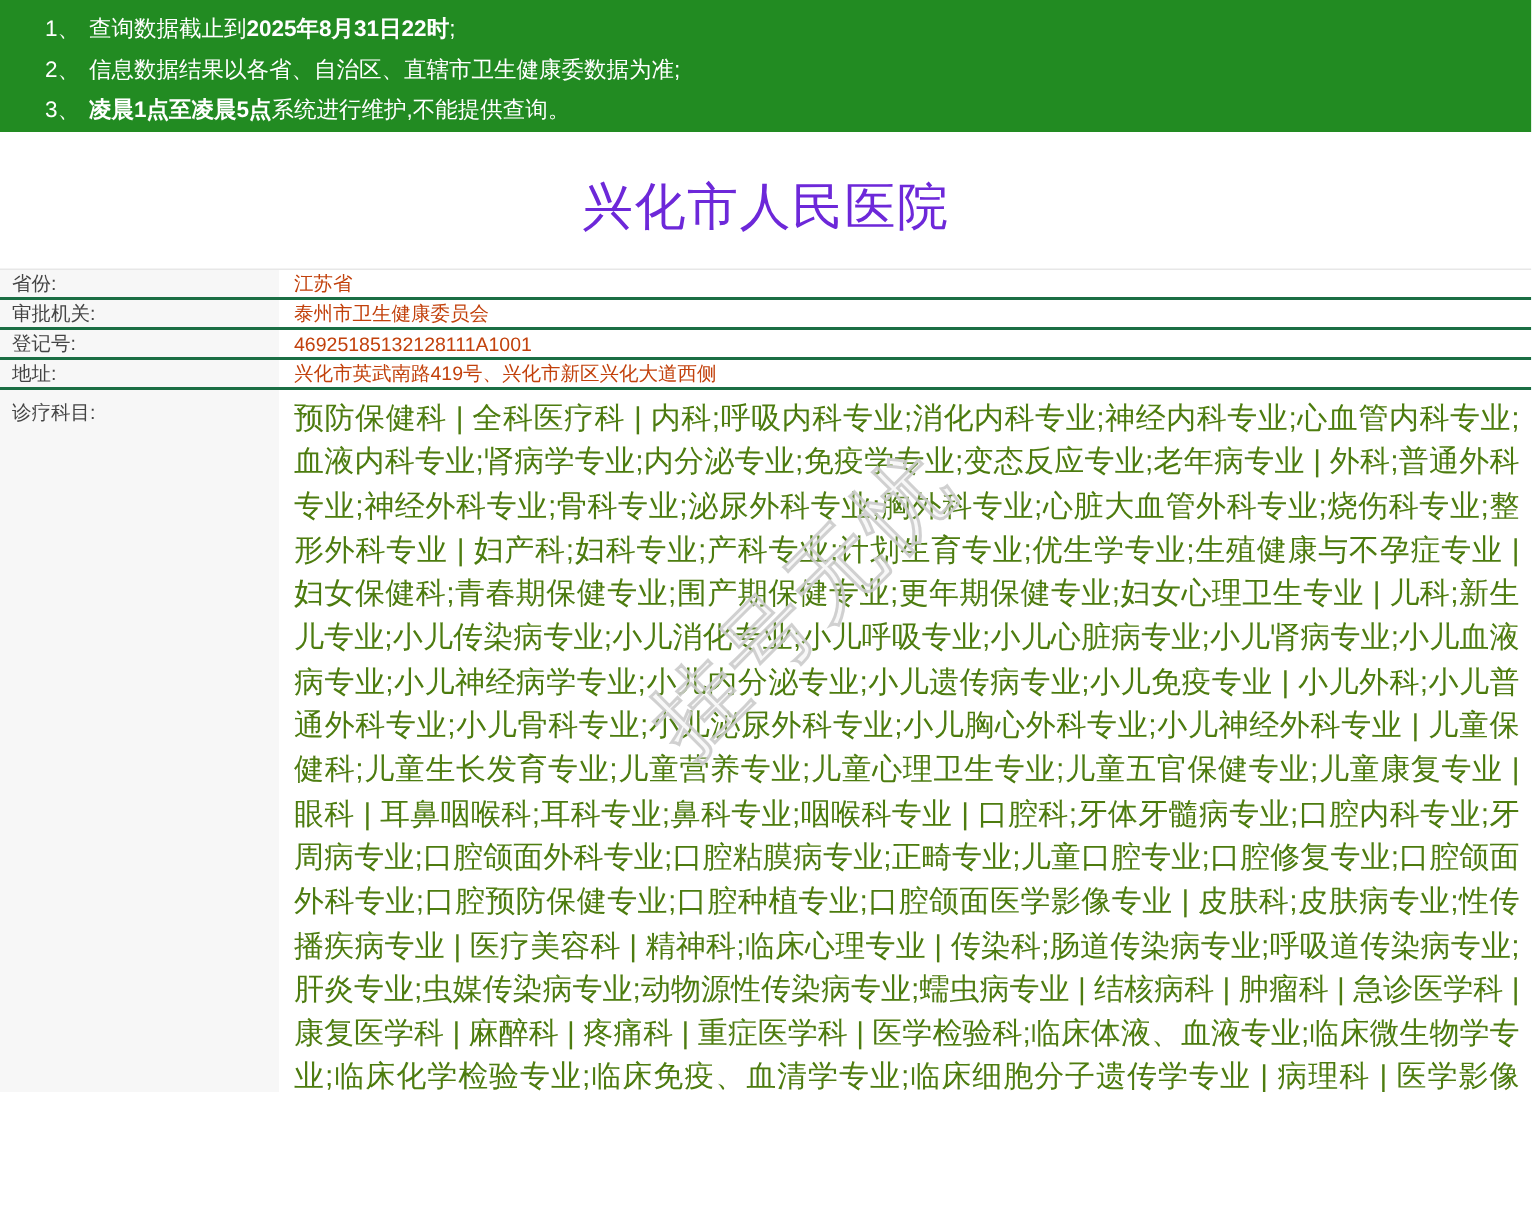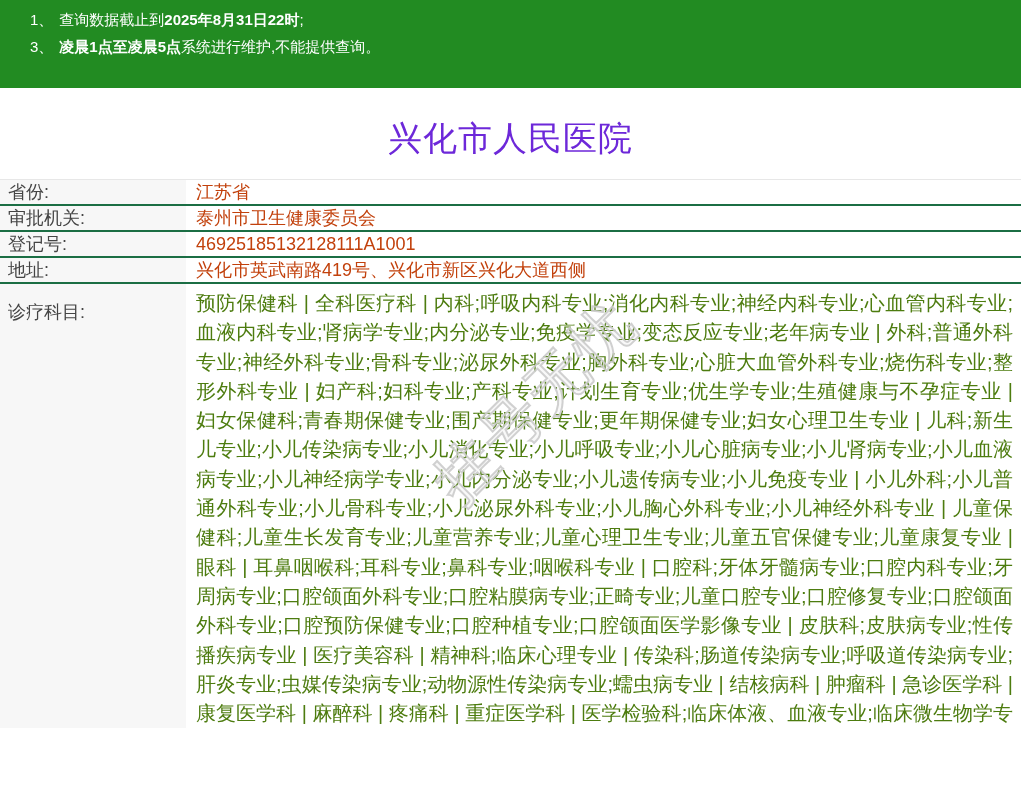--- a/index.html
+++ b/index.html
@@ -27,24 +27,24 @@
 
   
   .table{position:absolute;left:0;right:0;top:179px;bottom:0;overflow:hidden;
          border-top:1px solid #e7e7e7;display:flex;flex-direction:column;}
   .row{display:flex;border-top:2px solid var(--divider-green);}
   .row.r0{border-top:none;height:52px;}
   .row.r1{height:53px;}
   .row.r2{height:45px;}
   .row.r3{height:52px;}
   .row.r4{flex:1 1 auto;}
-  .cell{font-size:18px;}
+  .cell{font-size:13px;}
   .cell.label{width:186px;flex:0 0 186px;background:var(--label-bg);color:#444;
               padding-left:8px;display:flex;align-items:center;}
-  .row.r4 .cell.label{align-items:flex-start;padding-top:16px;}
+  .row.r4 .cell.label{align-items:flex-start;padding-top:6px;}
   .cell.value{flex:1 1 auto;color:#c2410c;padding-left:10px;padding-right:8px;
               display:flex;align-items:center;}
   .row.r4 .cell.value{display:block;font-size:20px;line-height:29.3px;padding-top:5px;
                       text-align:justify;color:#4d7c0f;}
 
   
   .watermark{position:absolute;left:368px;top:362px;width:336px;text-align:center;
              font-size:60px;letter-spacing:4px;white-space:nowrap;
              transform:rotate(-45deg);color:rgba(210,210,210,0.18);
              -webkit-text-stroke:2px var(--wm-gray);opacity:.9;
@@ -61,20 +61,21 @@
                       0 -1px 0 #000,0 1px 0 #000,-1px 0 0 #000,1px 0 0 #000;}
 </style>
 </head>
 <body>
 
 <div class="viewport">
 
   <div class="banner">
     <div id="notice-list">
         <div class="notice-line"><span class="notice-num">1、</span><span class="notice-pre">查询数据截止到</span><span class="notice-bold">2025年8月31日22时</span><span class="notice-post">;</span></div>
+        <div class="notice-line"><span class="notice-num">2、</span><span class="notice-pre">信息数据结果以各省、自治区、直辖市卫生健康委数据为准;</span></div>
         <div class="notice-line"><span class="notice-num">3、</span><span class="notice-bold">凌晨1点至凌晨5点</span><span class="notice-post">系统进行维护,不能提供查询。</span></div>
       </div>
   </div>
 
   <h1 class="title">兴化市人民医院</h1>
 
   <div class="table" id="info-table">
       <div class="row r0">
         <div class="cell label">省份:</div>
         <div class="cell value">江苏省</div>

